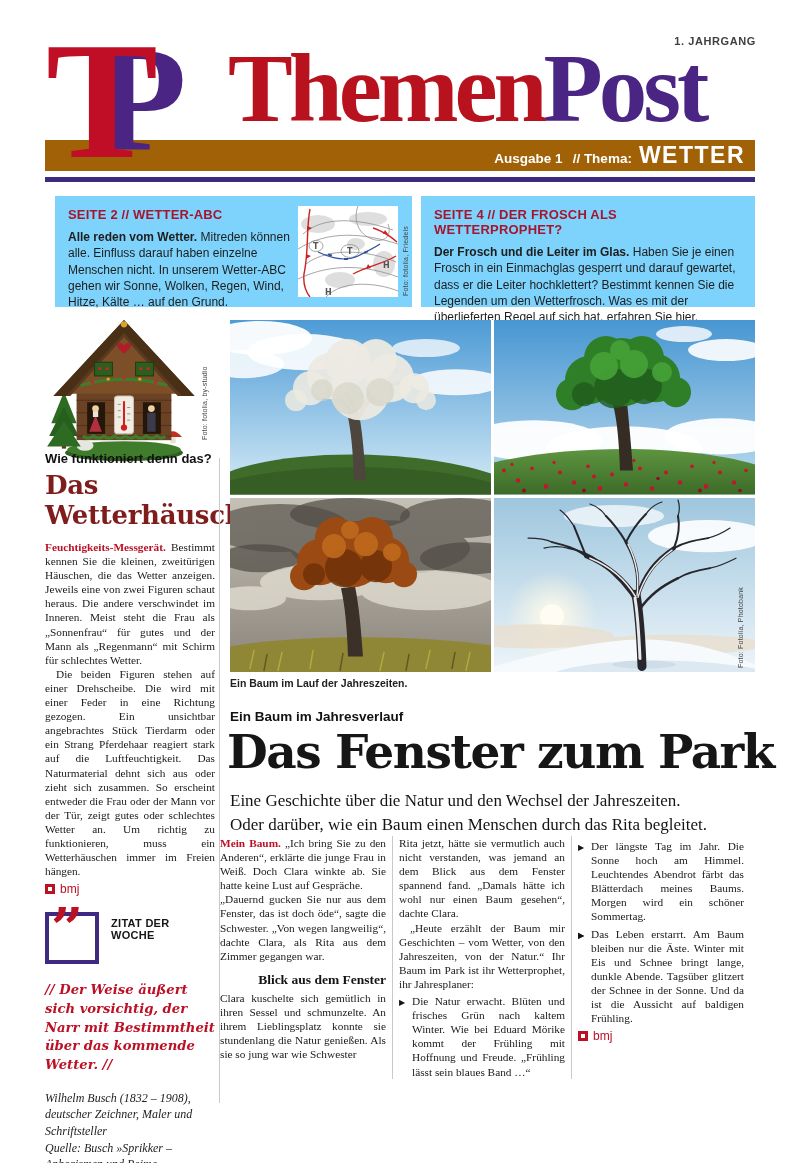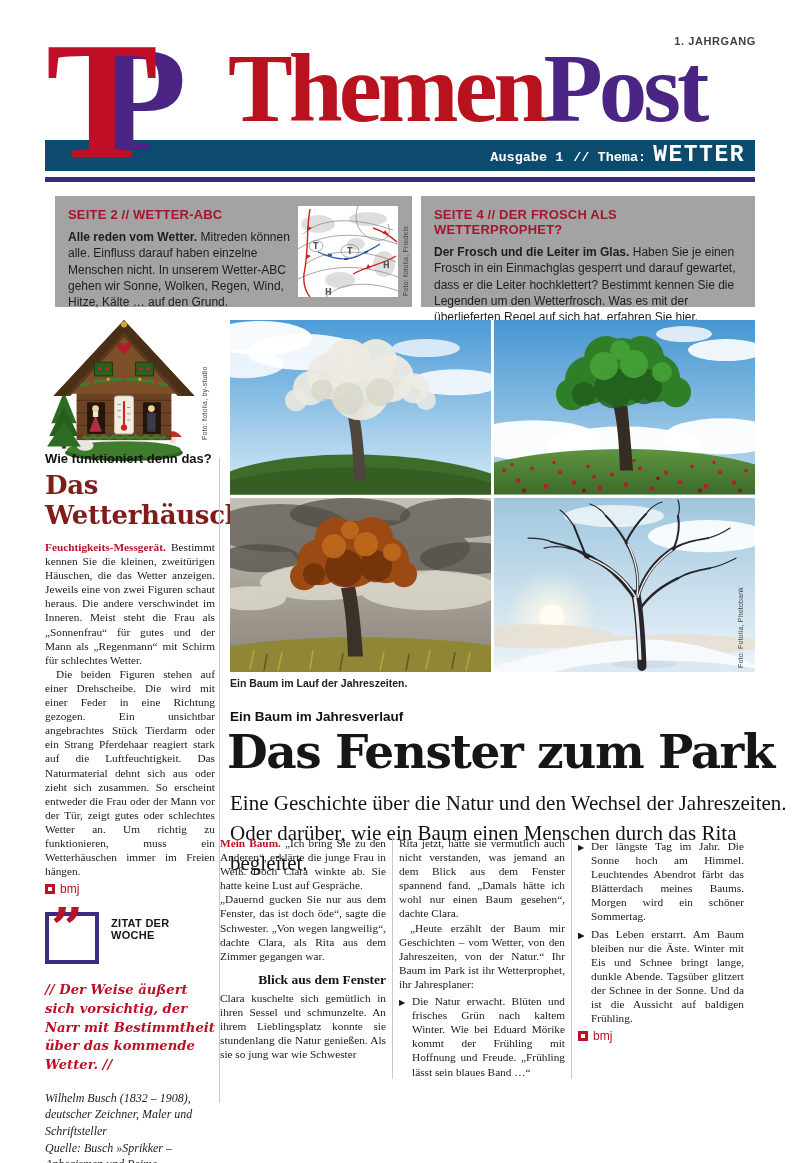--- a/index.html
+++ b/index.html
@@ -1,36 +1,36 @@
 <!DOCTYPE html>
 <html lang="de"><head>
 <meta charset="utf-8">
 <style>
   html,body{margin:0;padding:0;background:#9b9b9b;}
   .page{position:relative;width:800px;height:1163px;background:#ffffff;margin:0 auto;
         font-family:"Liberation Sans",sans-serif;overflow:hidden;}
   
   .jahrgang{position:absolute;top:35px;right:44px;font-size:11px;font-weight:bold;
             letter-spacing:.6px;color:#3f3f3f;}
-  .band{position:absolute;left:45px;top:140px;width:710px;height:31px;background:#0c4a6e;z-index:1;
-        display:flex;align-items:baseline;justify-content:flex-end;padding:0;box-sizing:border-box;font-family:Liberation Mono, monospace;}
+  .band{position:absolute;left:45px;top:140px;width:710px;height:31px;background:#a16207;z-index:1;
+        display:flex;align-items:baseline;justify-content:flex-end;padding:0;box-sizing:border-box;}
   .band .issue,.band .sep{font-size:13.5px;font-weight:bold;color:#fff;line-height:31px;}
   .band .sep{margin:0 7px 0 10px;}
   .band .topic{font-size:23px;font-weight:bold;color:#fff;letter-spacing:1.5px;line-height:31px;
                margin-right:10px;}
   .rule{position:absolute;left:45px;top:177px;width:710px;height:5px;background:#3b2a7d;}
   .logo{position:absolute;left:0;top:0;z-index:2;}
   .logo .lp{position:absolute;left:95px;top:24px;font:bold 150px/1 "Liberation Serif",serif;color:#4b2583;}
   .logo .lt{position:absolute;left:46px;top:16px;font:bold 168px/1 "Liberation Serif",serif;color:#c00e27;}
   .masthead{position:absolute;left:228px;top:40px;font:bold 97px/1 "Liberation Serif",serif;
             letter-spacing:-4px;white-space:nowrap;}
   .masthead .m1{color:#b9121f;}
   .masthead .m2{color:#4b2583;}
   
-  .teaser{position:absolute;top:196px;height:111px;background:#a3a3a3;box-sizing:border-box;}
+  .teaser{position:absolute;top:196px;height:111px;background:#7dd3fc;box-sizing:border-box;}
   .teaser1{left:55px;width:357px;padding:11px 122px 11px 13px;}
   .teaser2{left:421px;width:334px;padding:11px 13px;}
   .t-head{font-size:13px;font-weight:bold;color:#a6152e;letter-spacing:.2px;margin-bottom:7px;}
   .t-body{font-size:12px;line-height:1.36;color:#1d1d1d;}
   .t-body b{font-weight:bold;}
   .map{position:absolute;right:14px;top:10px;width:100px;height:91px;background:#fff;}
   .vcred{font-size:7px;color:#444;writing-mode:vertical-rl;transform:rotate(180deg);
          letter-spacing:.2px;white-space:nowrap;}
   .map-cred{position:absolute;right:3px;top:12px;height:88px;}
   
@@ -60,21 +60,21 @@
   .seasons{position:absolute;left:230px;top:320px;width:525px;height:352px;
            display:grid;grid-template-columns:1fr 1fr;grid-template-rows:1fr 1fr;gap:3px;background:#fff;}
   .quad{position:relative;overflow:hidden;}
   .quad svg{display:block;width:100%;height:100%;}
   .seasons-cred{position:absolute;left:737px;top:548px;height:120px;}
   .caption{position:absolute;left:230px;top:677px;font-size:10.5px;font-weight:bold;color:#222;}
   .m-kicker{position:absolute;left:230px;top:709px;font-size:13.5px;font-weight:bold;color:#121212;}
   .m-head{position:absolute;left:227px;top:724px;font-family:"DejaVu Serif",serif;font-weight:bold;
           font-size:47px;letter-spacing:-1.5px;color:#161616;white-space:nowrap;}
   .m-sub{position:absolute;left:230px;top:789px;font-family:"Liberation Serif",serif;
-         font-size:21px;line-height:1.42;color:#141414;}
+         font-size:17px;line-height:1.42;color:#141414;}
   .cols{position:absolute;left:220px;top:836px;width:525px;display:flex;}
   .col{width:166px;box-sizing:content-box;}
   .col1{padding-right:6px;}
   .col2{border-left:1px solid #c9c9c9;padding:0 6px;}
   .col3{border-left:1px solid #c9c9c9;padding-left:6px;}
   .col .sub{font-family:"Liberation Serif",serif;font-weight:bold;font-size:13.5px;
             margin:10px 0 4px;color:#141414;text-align:right;}
   .bullet{position:relative;padding-left:13px;margin-top:3px;}
   .bullet .arr{position:absolute;left:0;top:2px;font-size:8px;color:#141414;
                font-family:"DejaVu Sans",sans-serif;}

